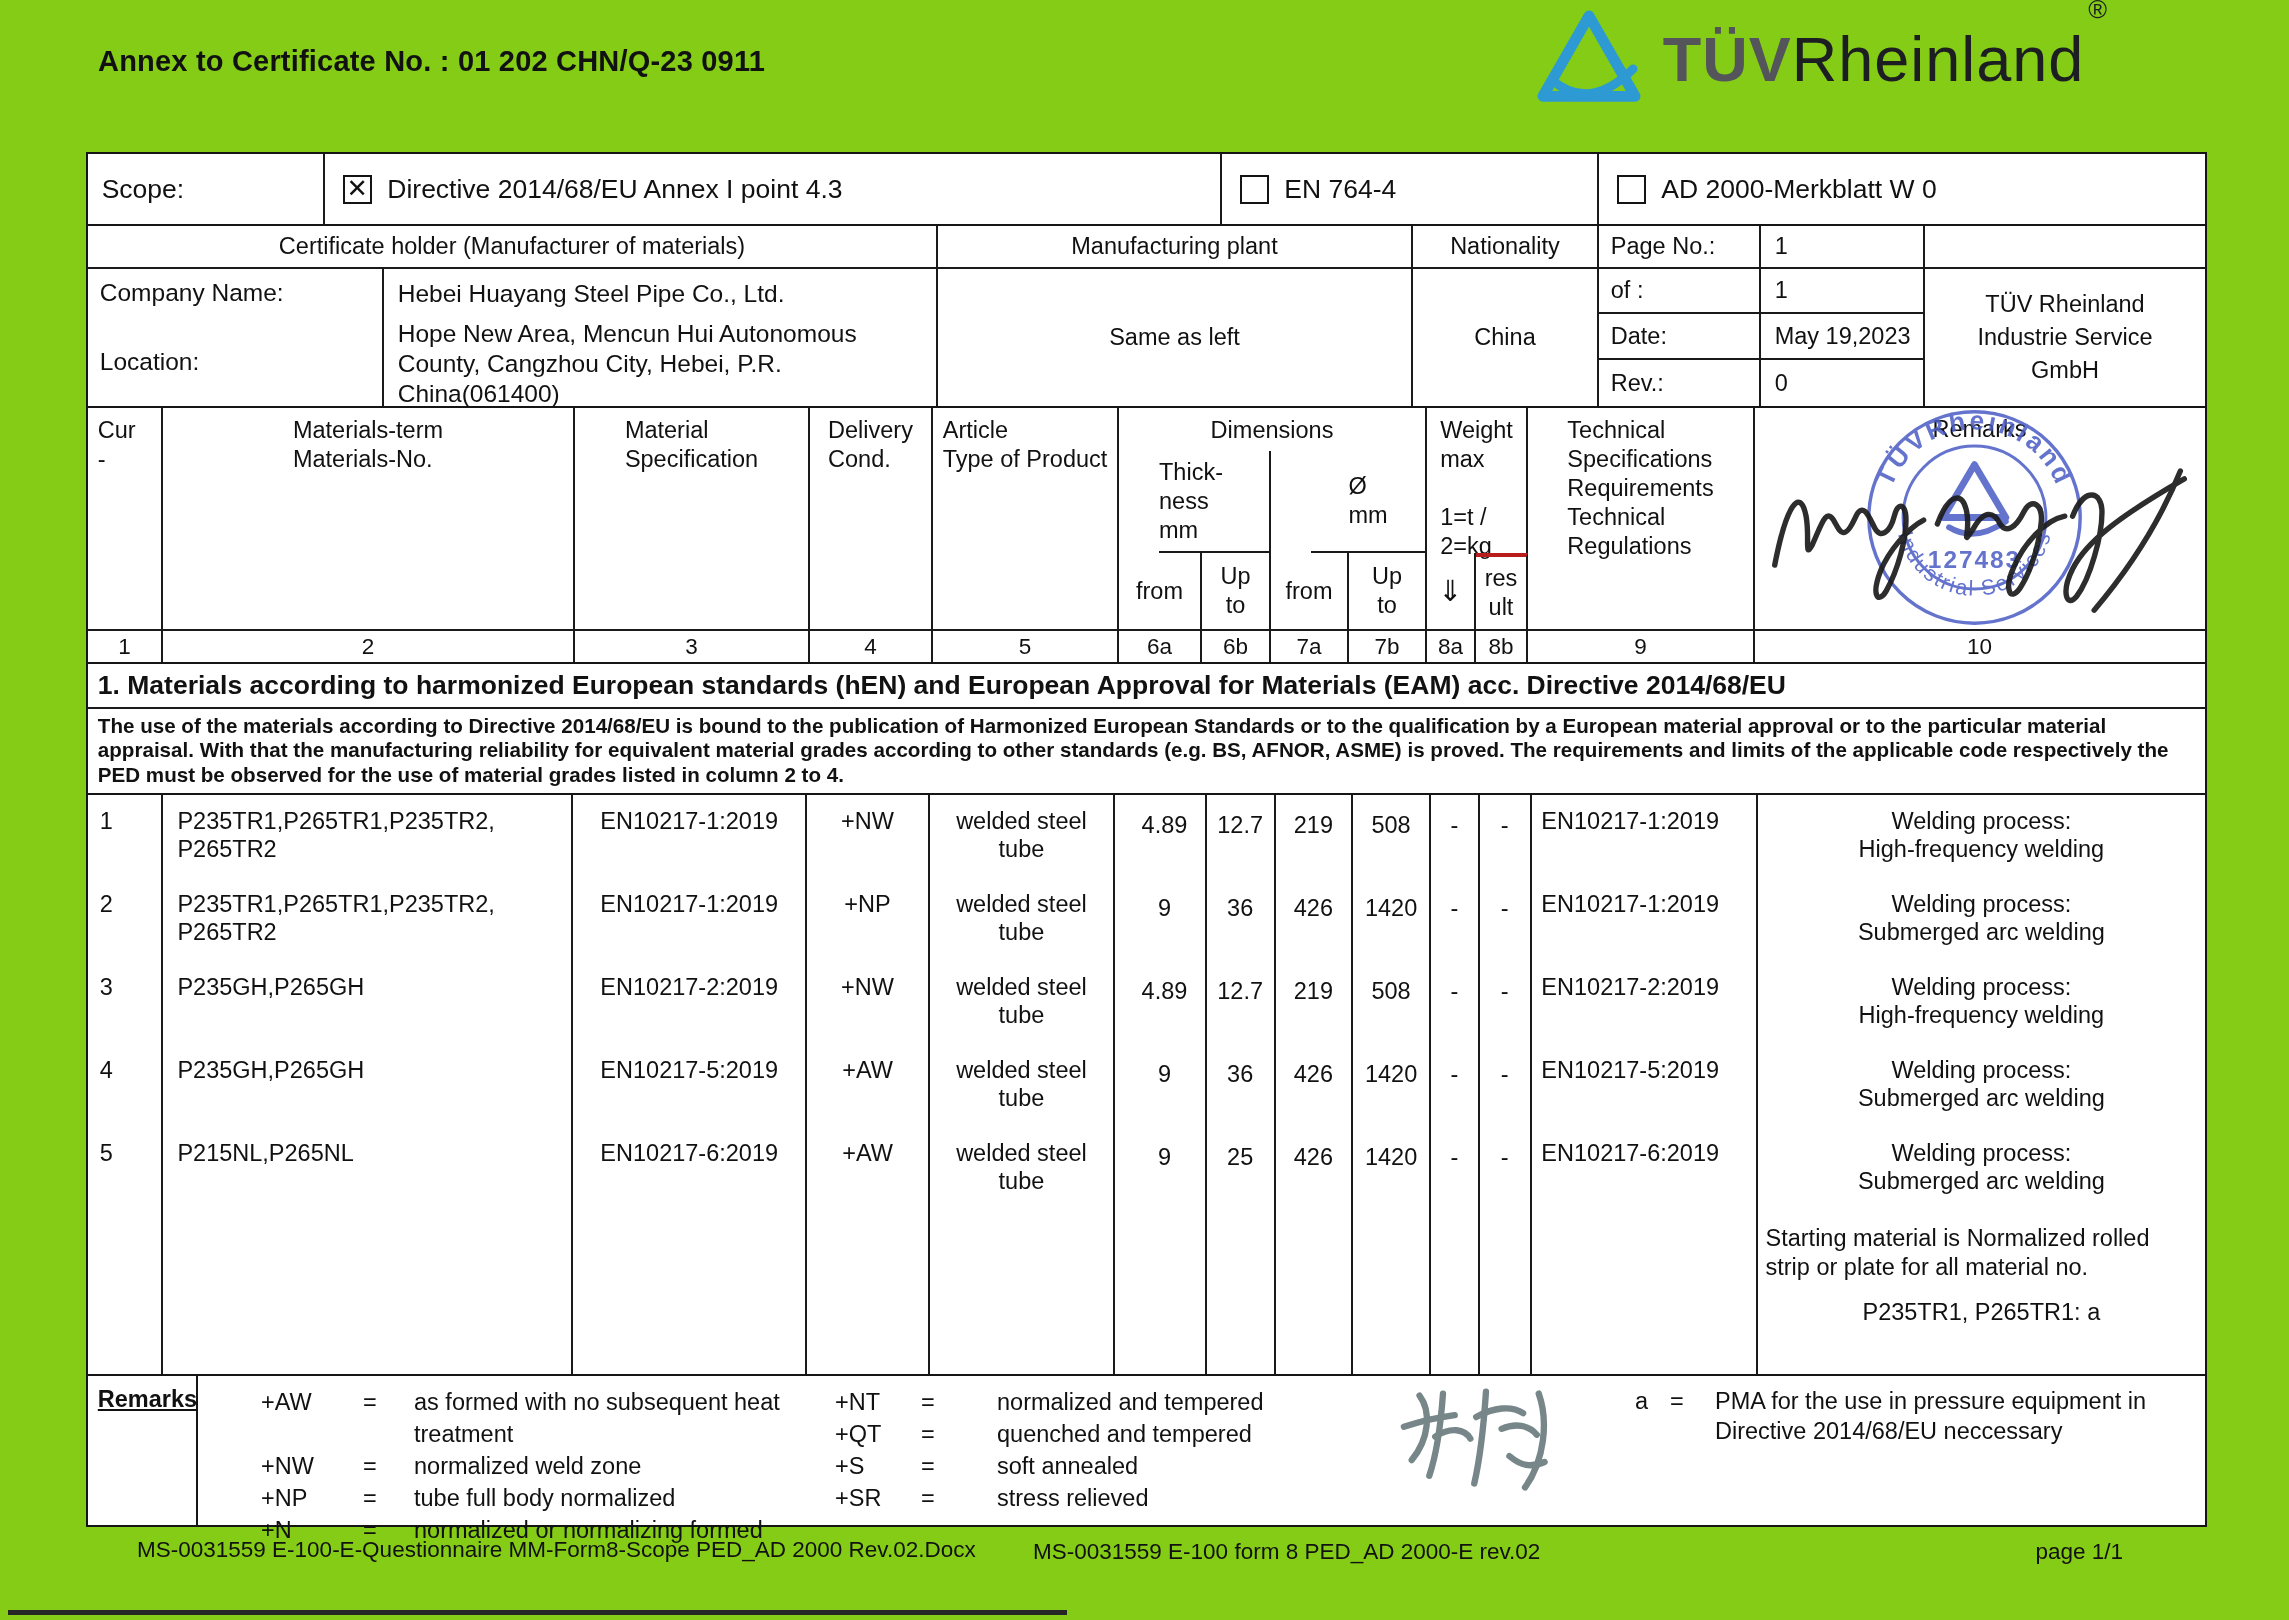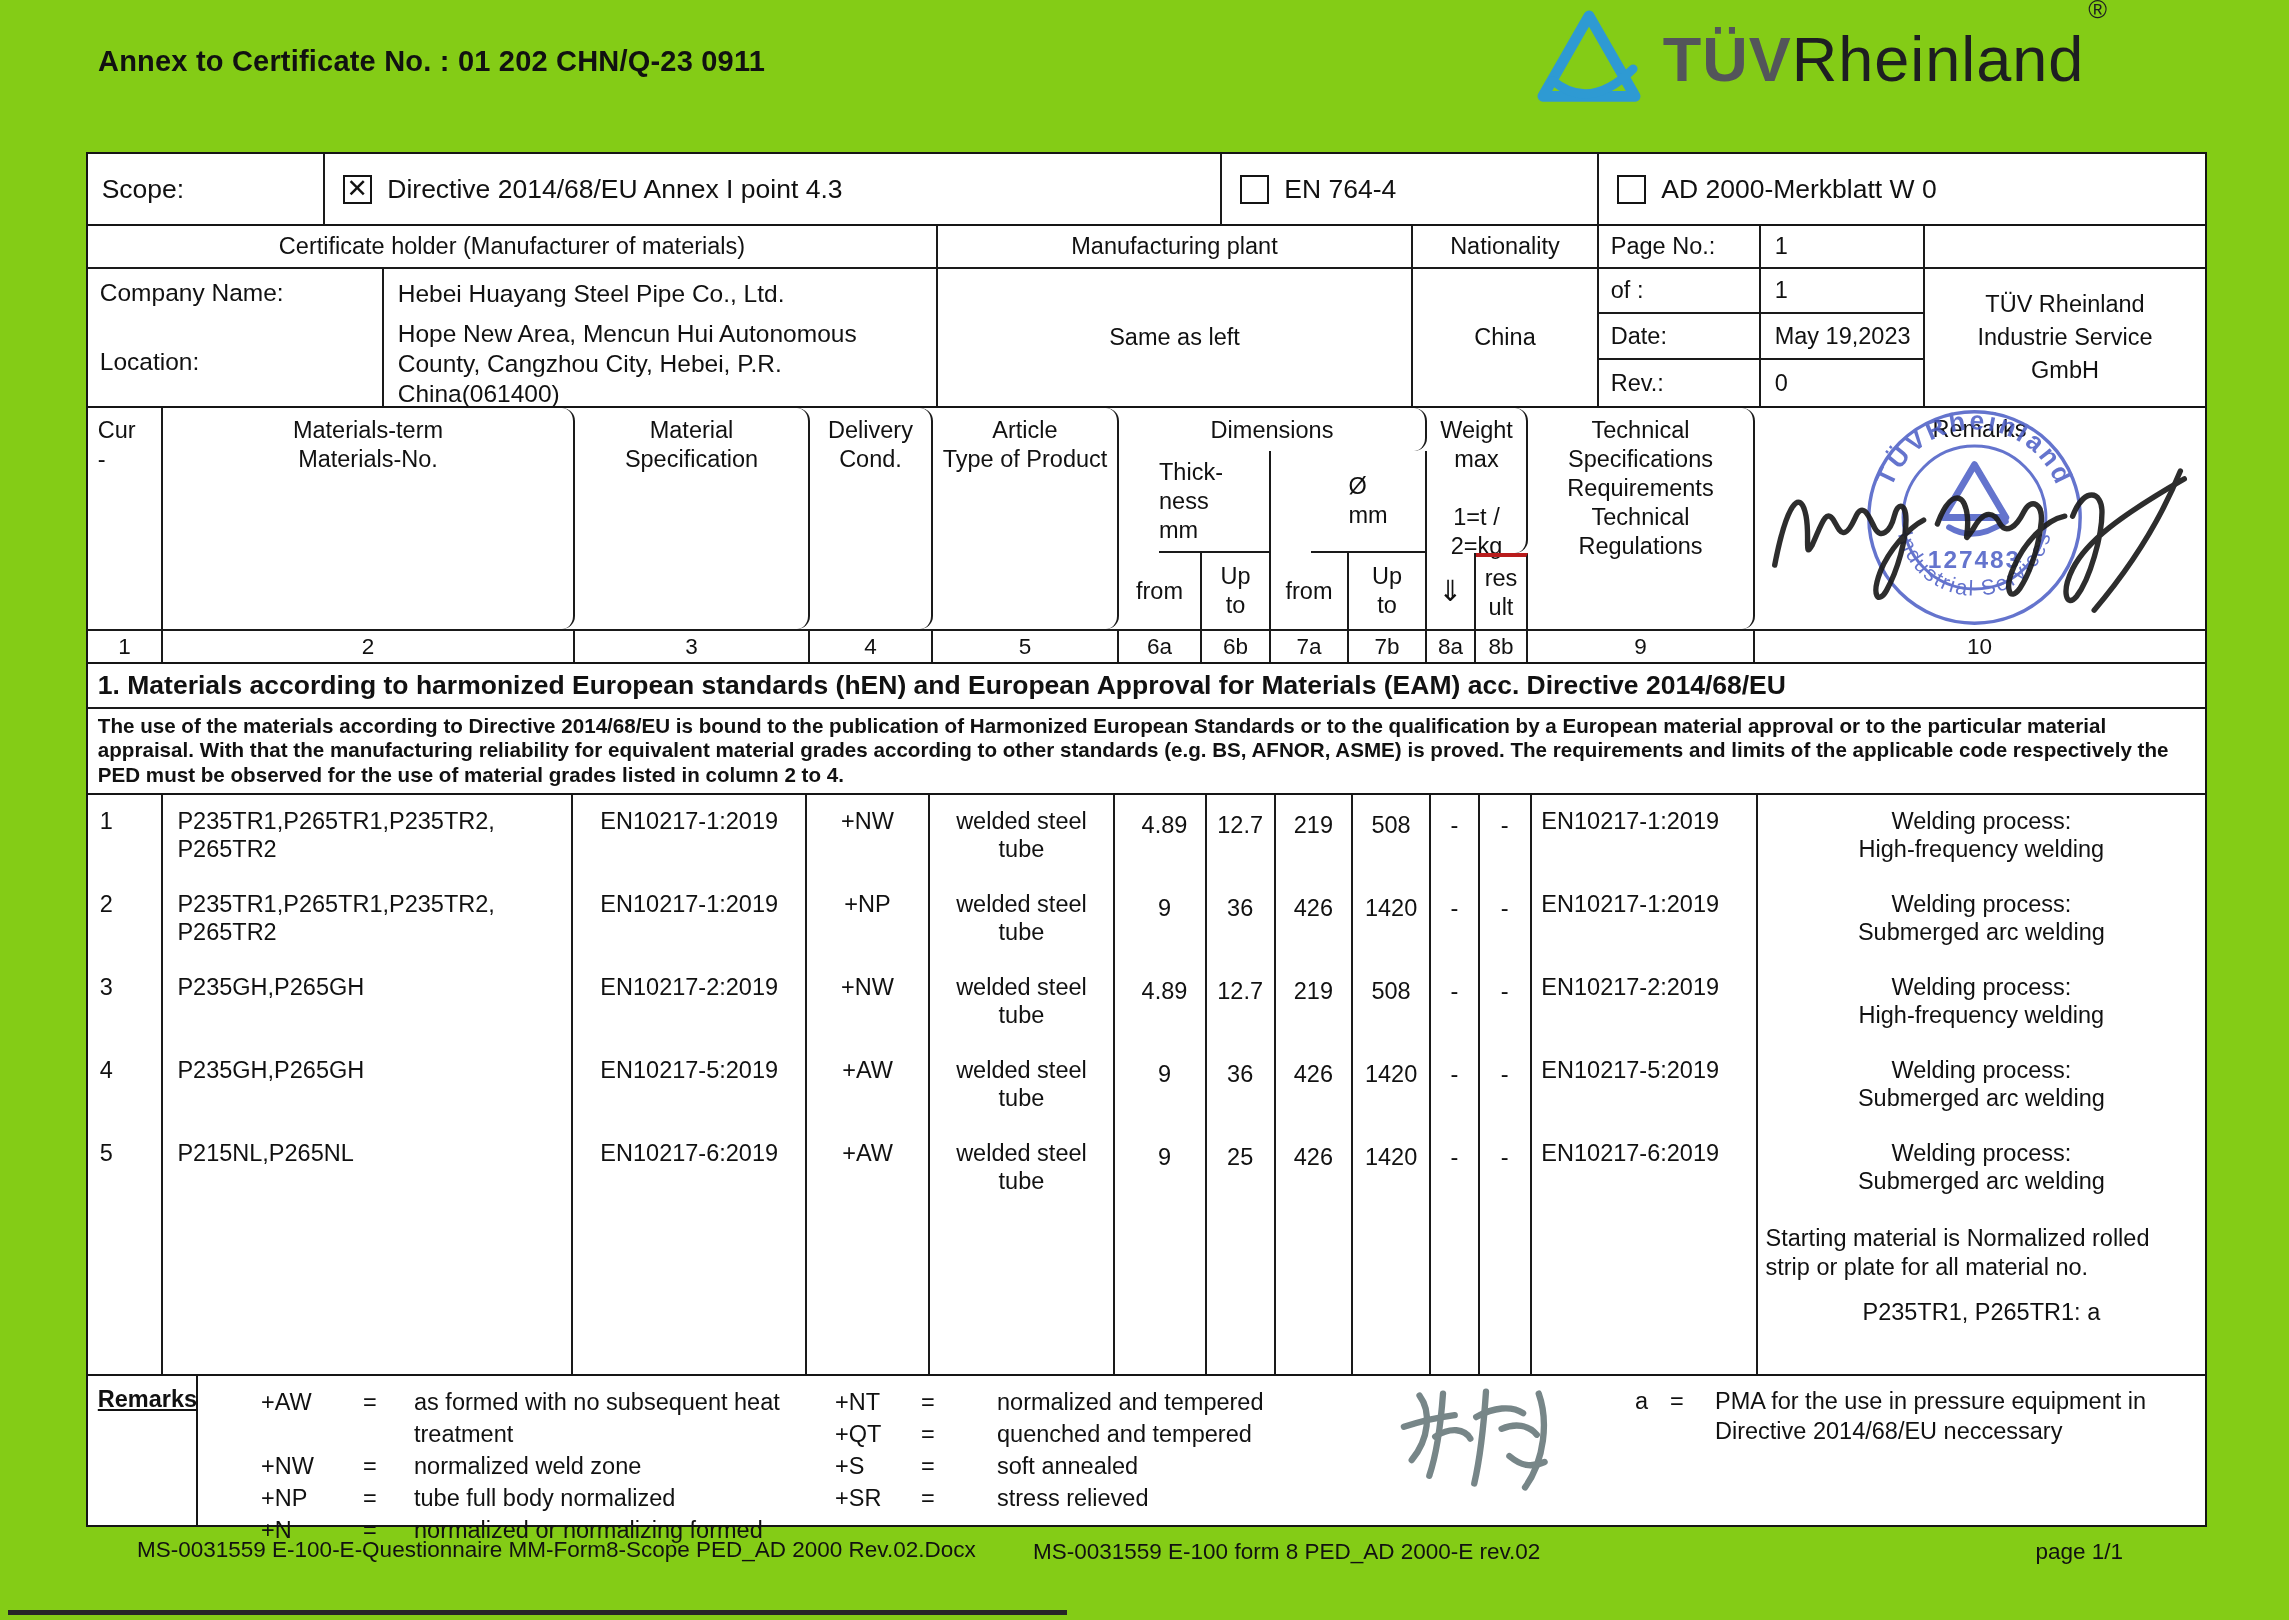--- a/index.html
+++ b/index.html
@@ -56,21 +56,21 @@
   .rlab { padding-left: 11.8px; font-size: 23.5px; }
   .rval { padding-left: 13.7px; font-size: 23.5px; }
   .pre { white-space: pre-line; }
   
   .hdr-grid {
     display: grid;
     grid-template-columns: 75px 412px 235px 123px 186px 83px 69px 78px 78px 49px 52px 227px 449px;
     grid-template-rows: 43px 102px 76px;
   }
   .hc { border-right: 2px solid #1a1a1a; font-size: 23.5px; line-height: 29px; }
-  .htop { display:flex; justify-content:center; text-align:center; padding-top: 7.8px; border-radius: 13px; }
+  .htop { display:flex; justify-content:center; padding-top: 7.8px; }
   .h-cur { padding: 7.8px 0 0 9.8px; }
   .h-thp { border-bottom: 2px solid #1a1a1a; display:flex; align-items:center; justify-content:center; text-align:left;margin-left:40px; }
   .h-sub { display:flex; align-items:center; justify-content:center; text-align:center; }
   .h-result { border-top: 4px solid #b91c1c; }
   .h-remarks { position: relative; padding-top: 7.8px; display:flex; justify-content:center; }
   
   .num-grid {
     display: grid;
     grid-template-columns: 75px 412px 235px 123px 186px 83px 69px 78px 78px 49px 52px 227px 449px;
     grid-template-rows: 31px;

